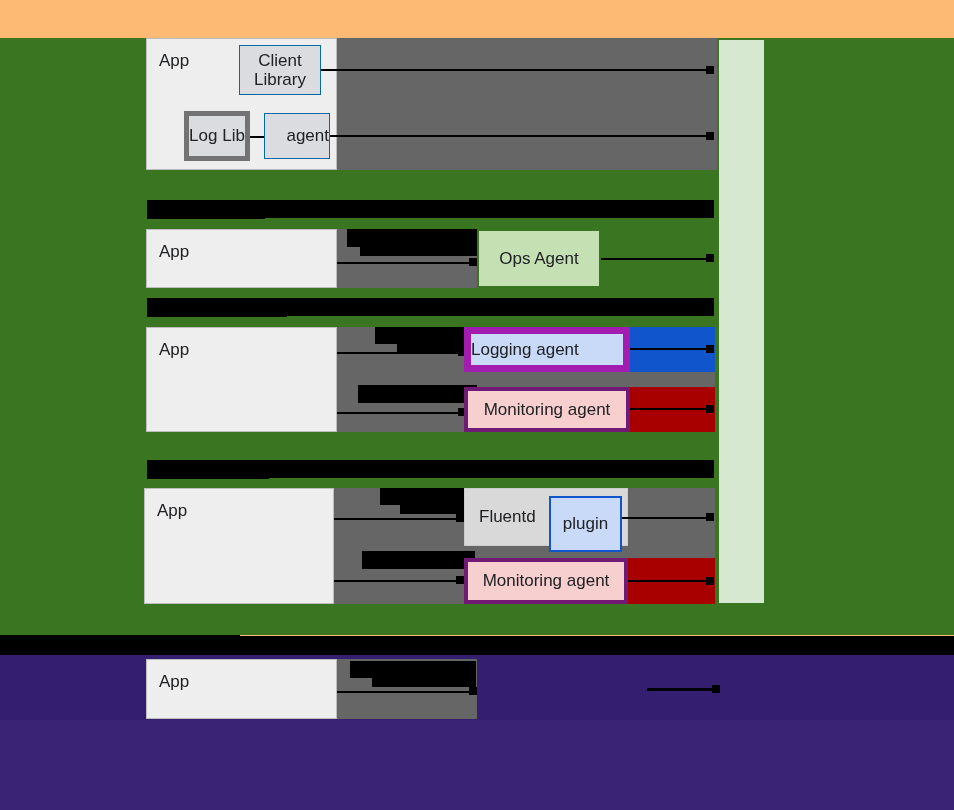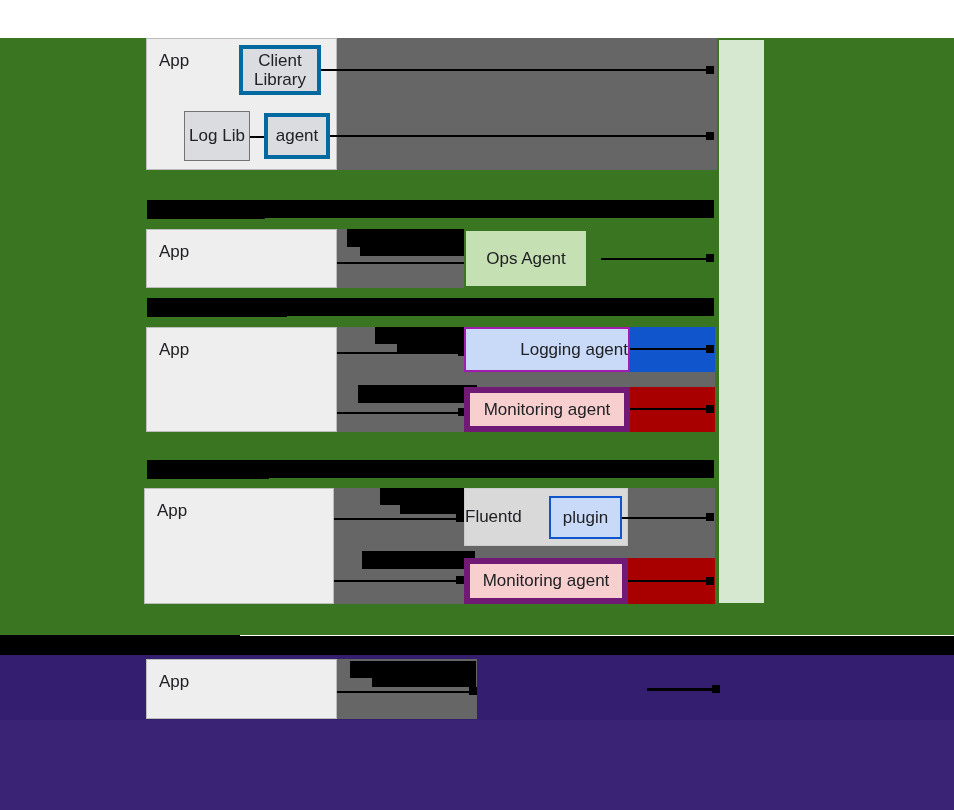--- a/index.html
+++ b/index.html
@@ -8,21 +8,21 @@
     padding: 0;
     background: #000000;
   }
   body {
     font-family: "Liberation Sans", sans-serif;
   }
   #canvas {
     position: relative;
     width: 954px;
     height: 810px;
-    background: #ffffff;
+    background: #fdba74;
     overflow: hidden;
   }
   .abs { position: absolute; box-sizing: border-box; }
 
   
   .band-green {
     left: 0; top: 38px; width: 954px; height: 597px;
     background: #3a7521;
   }
   .band-purple {
@@ -50,50 +50,51 @@
     line-height: 1.12;
   }
   .box-app {
     background: #eeeeee;
     border: 1px solid #bdbdbd;
     align-items: flex-start;
     padding: 12px 0 0 12px;
   }
   .box-inner-grey {
     background: #dadce0;
-    border: 1px solid #737373;
+    border: 5px solid #737373;
     justify-content: center;
     text-align: center;
     align-items: center;
   }
   .box-inner-blue {
     background: #dadce0;
-    border: 4px solid #0369a1;
-    justify-content: center;
+    border: 1px solid #0369a1;
+    justify-content: flex-end;
     text-align: center;
   }
   .box-ops {
     background: #c5e1b4;
     border: 2px solid #3a7521;
     justify-content: center;
   }
   .box-logging {
     background: #c9daf8;
-    border: 2px solid #a21caf;
-    justify-content: flex-end;
+    border: 7px solid #a21caf;
+    justify-content: flex-start;
   }
   .box-monitoring {
     background: #f8cfcf;
-    border: 6px solid #701a75;
+    border: 4px solid #701a75;
     justify-content: center;
   }
   .box-fluentd {
     background: #d9d9d9;
     border: 1px solid #cccccc;
     align-items: center;
+    padding-left: 14px;
   }
   .box-plugin {
     background: #c9daf8;
     border: 2px solid #1155cc;
     justify-content: center;
   }
   .box-partner-agent,
   .box-partner-products {
     background: #d9d2e9;
     border: 1px solid #b7a9d4;
@@ -164,21 +165,21 @@
   <div class="abs box box-app" style="left:146px;top:229px;width:191px;height:59px;">
     <span>App</span>
   </div>
 
   <div class="abs redact" style="left:347px;top:229px;width:130px;height:18px;"></div>
   <div class="abs redact" style="left:360px;top:247px;width:117px;height:9px;"></div>
 
   <div class="abs wire" style="left:337px;top:262px;width:141px;"></div>
   <div class="abs dot" style="left:469px;top:258px;"></div>
 
-  <div class="abs box box-ops" style="left:464px;top:229px;width:124px;height:59px;">
+  <div class="abs box box-ops" style="left:477px;top:229px;width:124px;height:59px;">
     <span>Ops Agent</span>
   </div>
 
   <div class="abs wire" style="left:601px;top:258px;width:111px;"></div>
   <div class="abs dot" style="left:706px;top:254px;"></div>
 
   <div class="abs redact" style="left:147px;top:298px;width:140px;height:19px;"></div>
   <div class="abs redact" style="left:287px;top:298px;width:427px;height:18px;"></div>
 
   <div class="abs pipe-grey" style="left:337px;top:327px;width:378px;height:105px;"></div>
@@ -230,21 +231,21 @@
 
   <div class="abs wire" style="left:334px;top:518px;width:141px;"></div>
   <div class="abs dot" style="left:456px;top:514px;"></div>
   <div class="abs wire" style="left:334px;top:580px;width:141px;"></div>
   <div class="abs dot" style="left:456px;top:576px;"></div>
 
   <div class="abs box box-fluentd" style="left:464px;top:488px;width:164px;height:58px;">
     <span>Fluentd</span>
   </div>
 
-  <div class="abs box box-plugin" style="left:549px;top:496px;width:73px;height:43px;">
+  <div class="abs box box-plugin" style="left:549px;top:496px;width:73px;height:56px;">
     <span>plugin</span>
   </div>
 
   <div class="abs wire" style="left:622px;top:517px;width:90px;"></div>
   <div class="abs dot" style="left:706px;top:513px;"></div>
 
   <div class="abs box box-monitoring" style="left:464px;top:558px;width:164px;height:46px;">
     <span>Monitoring agent</span>
   </div>
   <div class="abs wire" style="left:628px;top:580px;width:84px;"></div>

